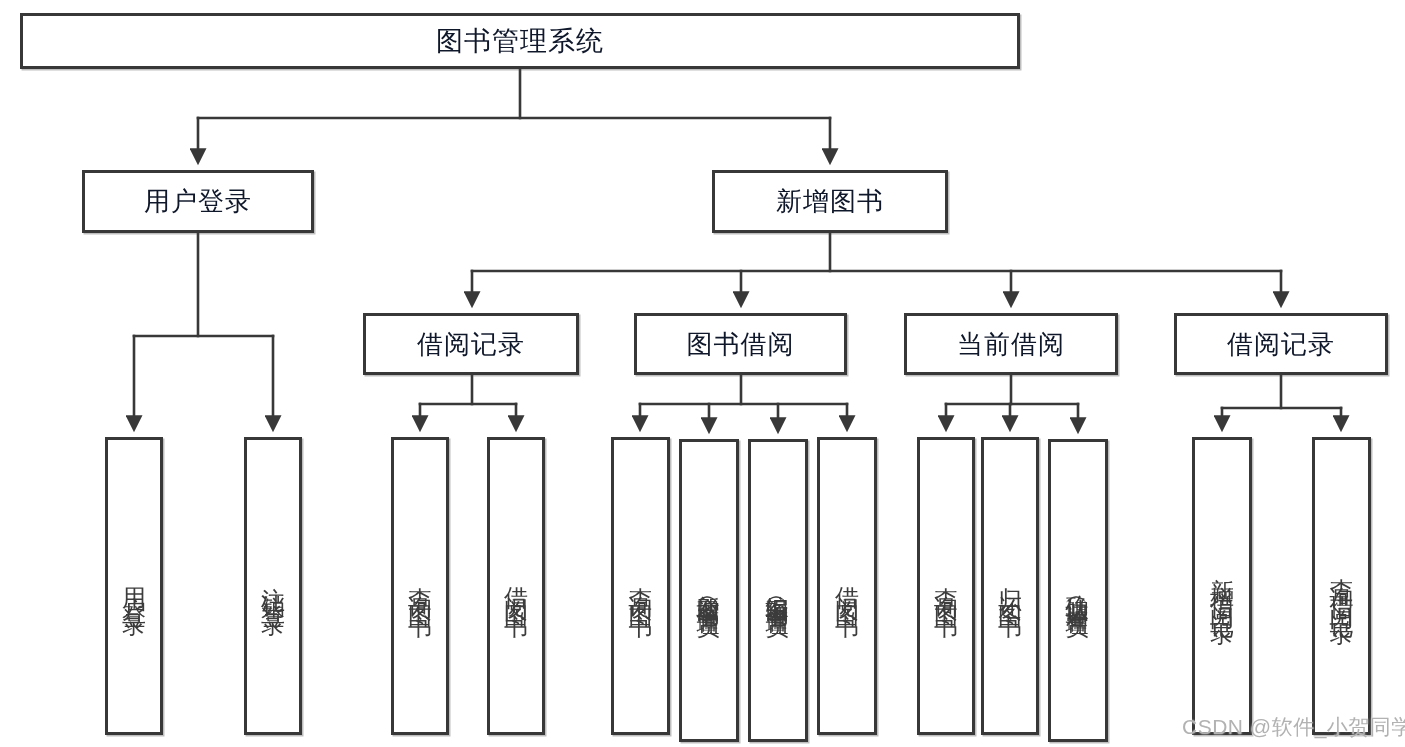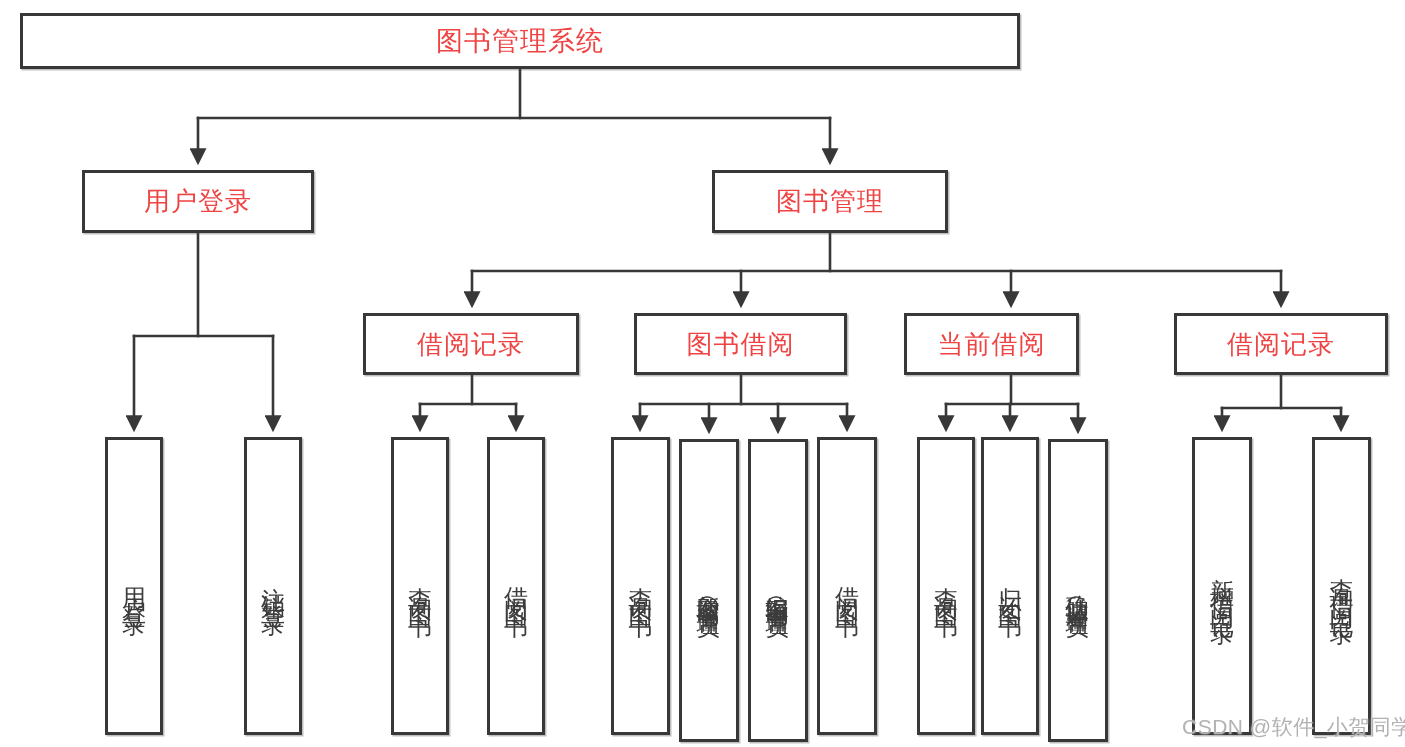--- a/index.html
+++ b/index.html
@@ -13,21 +13,21 @@
   }
   #connectors{position:absolute;left:0;top:0;width:1405px;height:747px;}
   .hbox{
     position:absolute;
     box-sizing:border-box;
     background:#ffffff;
     border:3px solid #383838;
     box-shadow:1.5px 1.5px 0 rgba(70,70,70,.35);
     display:flex;align-items:center;justify-content:center;
     font-size:26px;letter-spacing:1px;
-    color:#ef4444;
+    color:#0f172a;
   }
   .hbox.title{font-size:27px;}
   .vbox{
     position:absolute;
     box-sizing:border-box;
     background:#ffffff;
     border:3px solid #383838;
     box-shadow:1.5px 1.5px 0 rgba(70,70,70,.35);
     display:flex;align-items:center;justify-content:center;
   }
@@ -107,30 +107,30 @@
   </svg>
 
   <div class="hbox title" style="left:20px;top:13px;width:1000px;height:56px">
     <span>图书管理系统</span>
   </div>
 
   <div class="hbox" style="left:82px;top:170px;width:232px;height:63px">
     <span>用户登录</span>
   </div>
   <div class="hbox" style="left:712px;top:170px;width:236px;height:63px">
-    <span>图书管理</span>
+    <span>新增图书</span>
   </div>
 
   <div class="hbox" style="left:363px;top:313px;width:216px;height:62px">
     <span>借阅记录</span>
   </div>
   <div class="hbox" style="left:634px;top:313px;width:213px;height:62px">
     <span>图书借阅</span>
   </div>
-  <div class="hbox" style="left:904px;top:313px;width:175px;height:62px">
+  <div class="hbox" style="left:904px;top:313px;width:214px;height:62px">
     <span>当前借阅</span>
   </div>
   <div class="hbox" style="left:1174px;top:313px;width:214px;height:62px">
     <span>借阅记录</span>
   </div>
 
   <div class="vbox" style="left:105px;top:437px;width:58px;height:298px">
     <span class="vtext">用户登录</span>
   </div>
   <div class="vbox" style="left:244px;top:437px;width:58px;height:298px">

